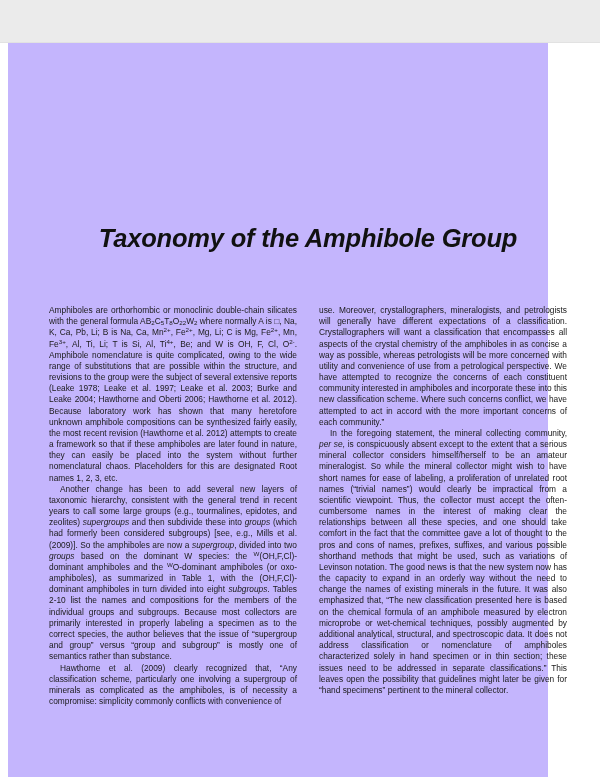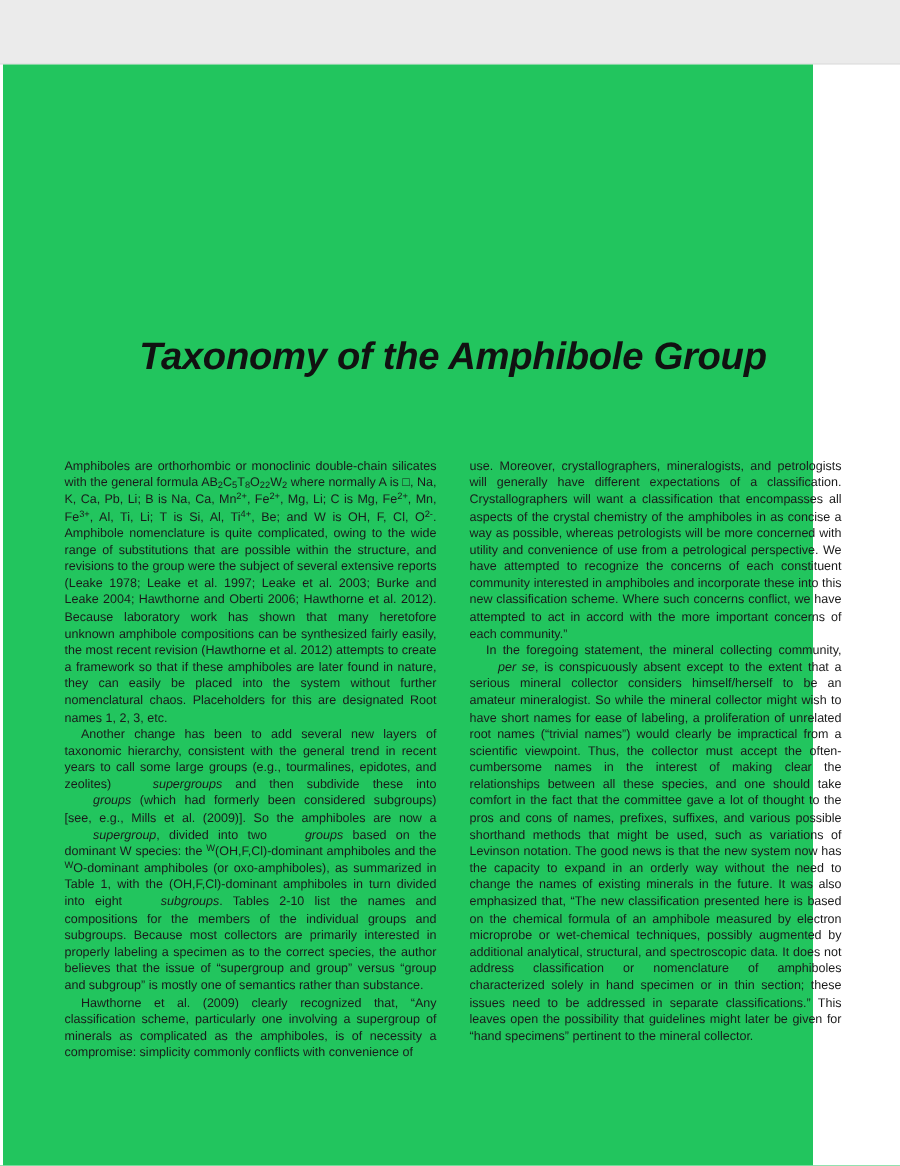--- a/index.html
+++ b/index.html
@@ -20,24 +20,24 @@
     left: 0;
     width: 600px;
     height: 43px;
     background: #ebebeb;
     border-bottom: 1px solid #e2e2e2;
     box-sizing: border-box;
   }
   .page {
     position: absolute;
     top: 43px;
-    left: 2px;
+    left: 8px;
     width: 540px;
     height: 734px;
-    background: #22c55e;
+    background: #c4b5fd;
   }
   .page-title {
     position: absolute;
     top: 181px;
     left: 0;
     width: 600px;
     text-align: center;
     font-size: 25.5px;
     font-weight: bold;
     font-style: italic;
@@ -77,21 +77,20 @@
     font-size: 6.2px;
     vertical-align: 0.42em;
     line-height: 0;
   }
   .pre-sup {
     font-size: 6.2px;
     vertical-align: 0.42em;
     line-height: 0;
   }
   i {
-    margin-left: 19px;
   }
 </style>
 </head>
 <body>
 
 <div class="viewer-band"></div>
 
 <div class="page">
 
   <div class="page-title">Taxonomy of the Amphibole Group</div>

